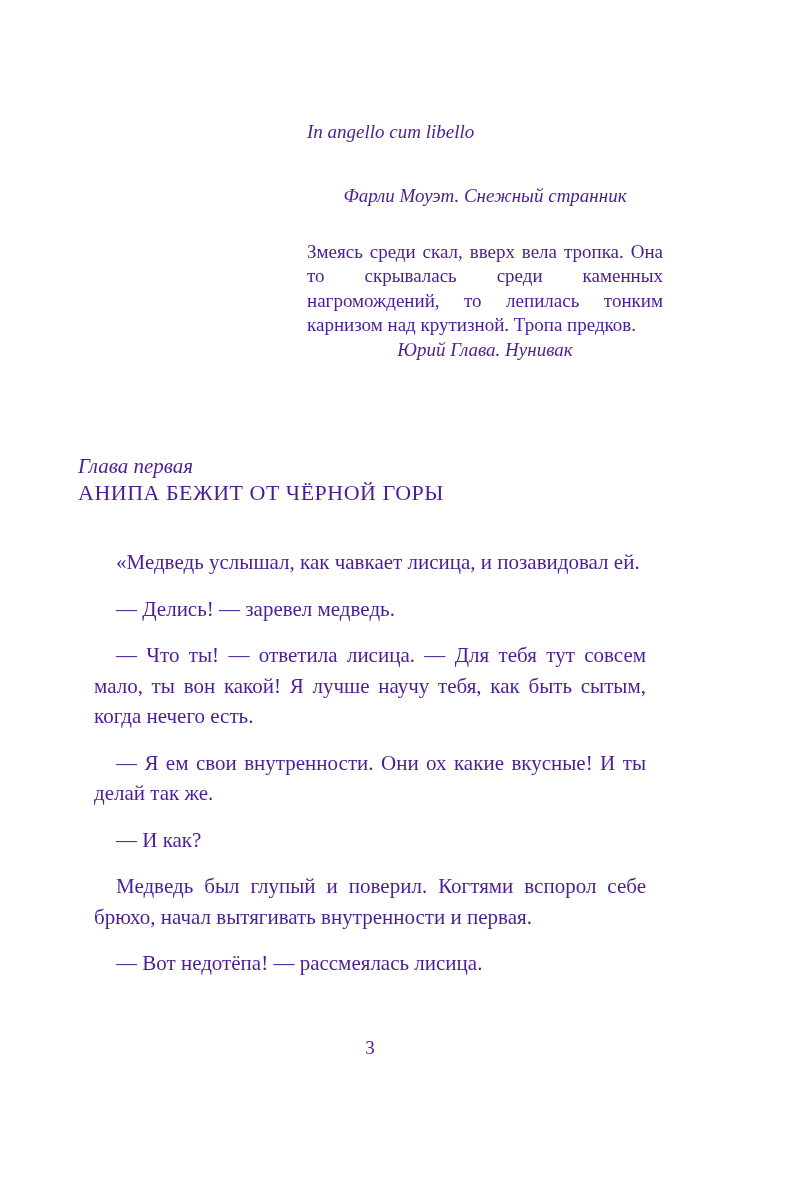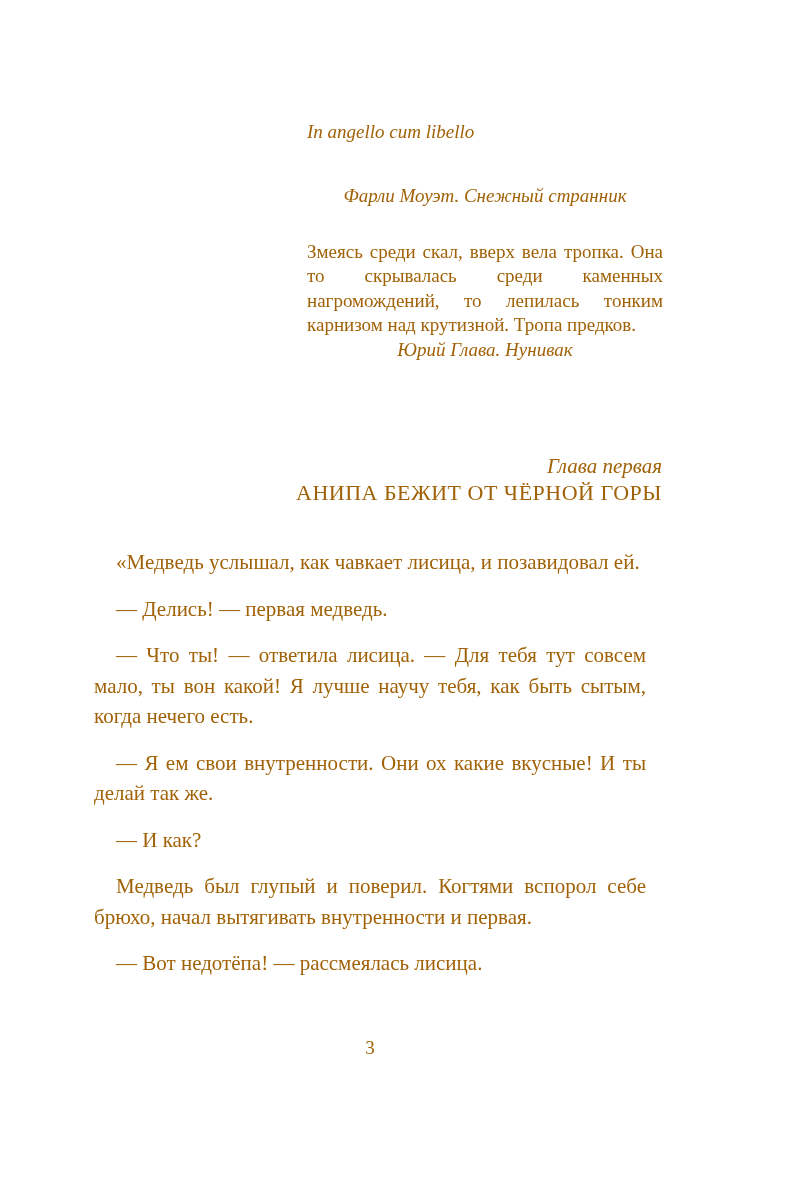--- a/index.html
+++ b/index.html
@@ -6,21 +6,21 @@
     margin: 0;
     padding: 0;
     background: #ffffff;
   }
   .page {
     position: relative;
     width: 786px;
     min-height: 1191px;
     margin: 0 auto;
     background: #ffffff;
-    color: #a16207;
+    color: #4c1d95;
     font-family: "Liberation Serif", "DejaVu Serif", serif;
     -webkit-font-smoothing: antialiased;
   }
 
   
   .epigraphs {
     padding-top: 120px;
     margin-left: 307px;
     width: 356px;
   }
@@ -47,21 +47,21 @@
     font-style: italic;
     font-size: 19px;
     line-height: 24.5px;
     text-align: center;
   }
 
   
   .chapter-heading {
     margin: 92px 0 0 78px;
     width: 584px;
-    text-align: right;
+    text-align: left;
   }
   .kicker {
     margin: 0;
     font-style: italic;
     font-size: 21px;
     line-height: 24px;
   }
   .title {
     margin: 1px 0 0 0;
     font-weight: normal;
@@ -114,21 +114,21 @@
     </figure>
   </section>
 
   <header class="chapter-heading">
     <p class="kicker">Глава первая</p>
     <h1 class="title">АНИПА БЕЖИТ ОТ ЧЁРНОЙ ГОРЫ</h1>
   </header>
 
   <section class="body-text">
     <p>«Медведь услышал, как чавкает лисица, и позавидовал ей.</p>
-    <p>— Делись! — первая медведь.</p>
+    <p>— Делись! — заревел медведь.</p>
     <p>— Что ты! — ответила лисица. — Для тебя тут совсем мало, ты вон какой! Я лучше научу тебя, как быть сытым, когда нечего есть.</p>
     <p>— Я ем свои внутренности. Они ох какие вкусные! И ты делай так же.</p>
     <p>— И как?</p>
     <p>Медведь был глупый и поверил. Когтями вспорол себе брюхо, начал вытягивать внутренности и первая.</p>
     <p>— Вот недотёпа! — рассмеялась лисица.</p>
   </section>
 
   <footer class="page-footer">
     <span class="page-number">3</span>
   </footer>

